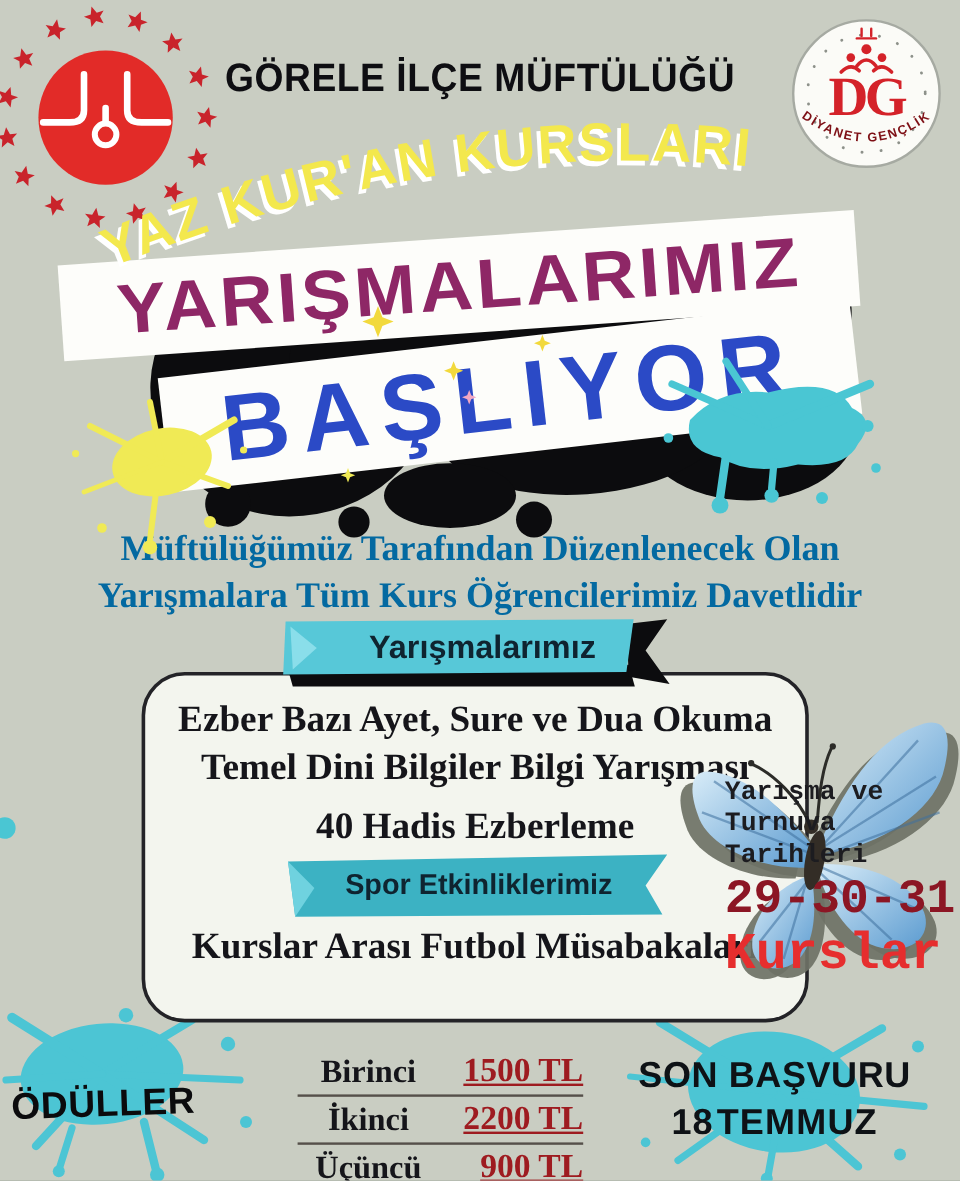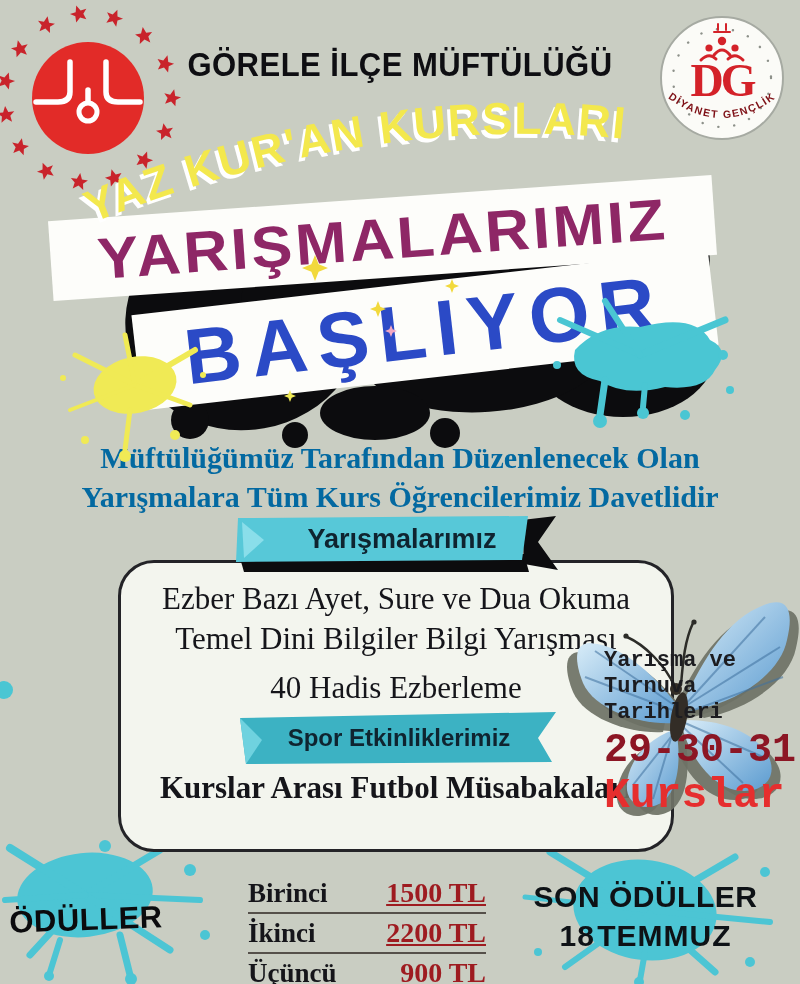--- a/index.html
+++ b/index.html
@@ -44,21 +44,21 @@
   }
   .ribbon1{left:236px;top:516px;width:332px;height:58px;}
   .ribbon1 .label{line-height:46px;font-size:27px;}
   .ribbon2{left:238px;top:712px;width:322px;height:56px;}
   .ribbon2 .label{line-height:52px;font-size:24px;}
 
   
   .infobox{
     left:118px;top:560px;width:556px;height:292px;box-sizing:border-box;
     background:#f3f5ee;border:3px solid #232327;border-radius:36px;z-index:2;
-    text-align:center;font-family:"Liberation Serif",serif;font-weight:400;color:#15151a;
+    text-align:center;font-family:"Liberation Serif",serif;font-weight:700;color:#15151a;
   }
   .infobox .item{font-size:31px;line-height:40px;}
   .infobox .item:first-child{margin-top:16px;}
   .infobox .item3{margin-top:9px;}
   .sports-item{
     left:125px;top:770px;width:542px;text-align:center;z-index:3;
     font-family:"Liberation Serif",serif;font-weight:700;font-size:31px;color:#15151a;
   }
 
   
@@ -72,21 +72,21 @@
   
   .odul-splash{left:0;top:840px;z-index:1;}
   .odul-heading{
     left:2px;top:902px;width:168px;text-align:center;z-index:2;
     font-weight:800;font-size:31px;color:#0b0b0d;letter-spacing:.5px;transform:rotate(-2deg);
   }
   .prize-table{left:248px;top:874px;width:238px;z-index:2;
     font-family:"Liberation Serif",serif;font-weight:700;}
   .prize-row{display:grid;grid-template-columns:118px 1fr;height:38px;align-items:center;}
   .prize-row.sep{border-bottom:2px solid #55504a;}
-  .prize-rank{text-align:left;font-size:27px;color:#15151a;}
+  .prize-rank{text-align:center;font-size:27px;color:#15151a;}
   .prize-amount{text-align:right;padding-left:8px;font-size:28px;color:#9e1b20;text-decoration:underline;}
 
   
   .deadline-splash{left:520px;top:842px;z-index:1;}
   .deadline{left:528px;top:880px;width:235px;text-align:center;z-index:2;
     font-weight:800;color:#0e1216;}
   .deadline .l1{font-size:30px;letter-spacing:.5px;}
   .deadline .l2{font-size:30px;margin-top:5px;word-spacing:-7px;letter-spacing:1px;}
 </style>
 </head>
@@ -350,17 +350,17 @@
       <path d="M125,68 L5,55" stroke-width="5" fill="none"></path>
       <path d="M125,110 L120,138" stroke-width="6" fill="none"></path>
       <circle cx="119" cy="140" r="5" stroke="none"></circle>
       <circle cx="245" cy="30" r="5" stroke="none"></circle>
       <circle cx="18" cy="110" r="4" stroke="none"></circle>
       <circle cx="230" cy="120" r="5" stroke="none"></circle>
       <circle cx="60" cy="5" r="4" stroke="none"></circle>
     </g>
   </svg>
   <div class="abs deadline">
-    <div class="l1">SON ÖDÜLLER</div>
+    <div class="l1">SON BAŞVURU</div>
     <div class="l2">18 TEMMUZ</div>
   </div>
 
 </div>
 
 </body></html>

